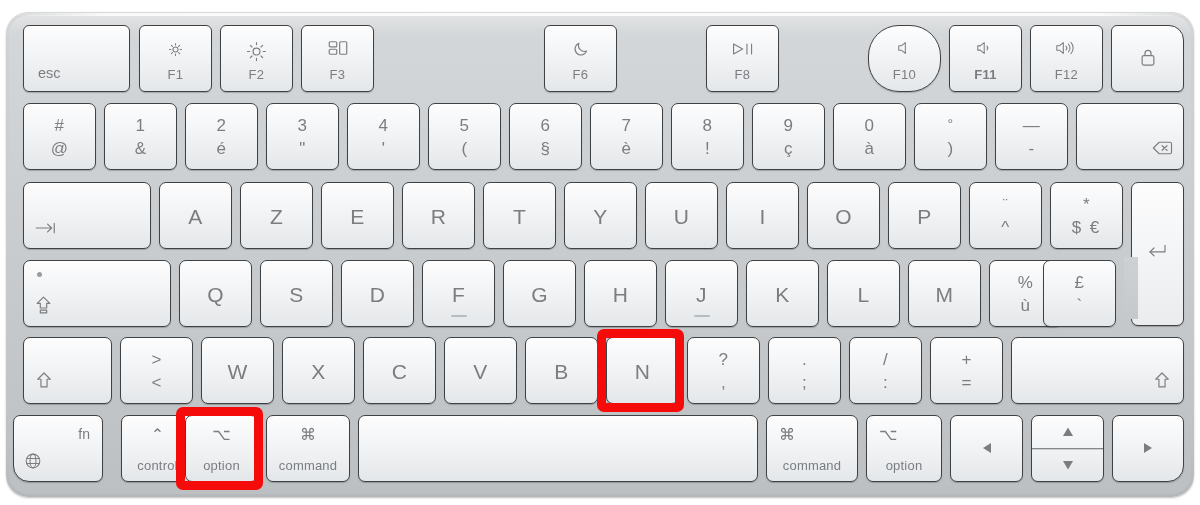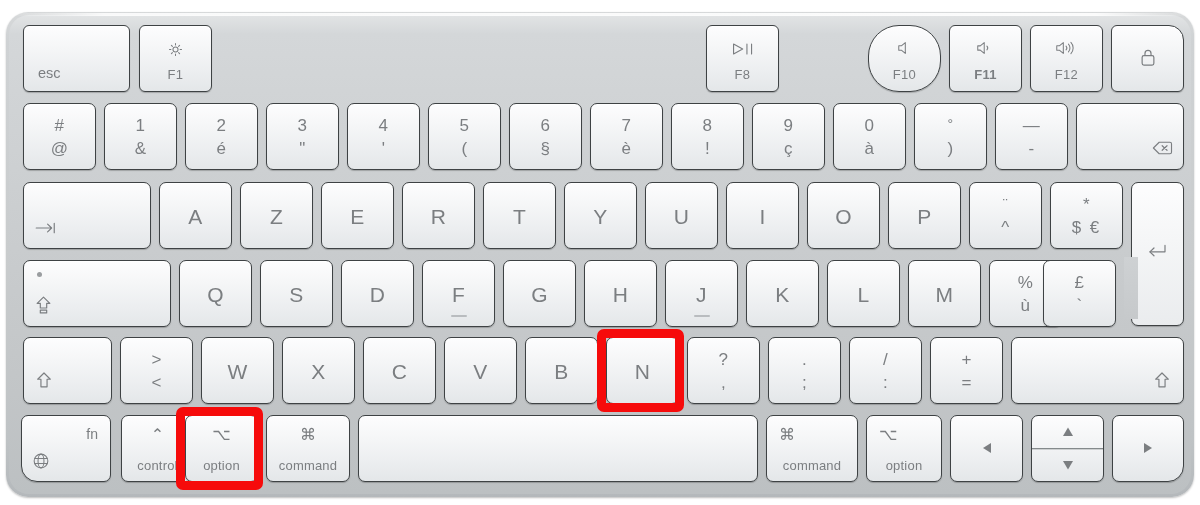--- a/index.html
+++ b/index.html
@@ -122,24 +122,51 @@
   <div class="key fnrow" style="left:139px;top:25px;width:73px;height:67px;">
     <span class="icon">
       <svg width="19" height="19" viewBox="0 0 24 24" fill="none" stroke="#7b7e81" stroke-width="1.3" stroke-linecap="round">
         <circle cx="12" cy="12" r="3.2"></circle>
         <path d="M12 4.4v1.8M12 17.8v1.8M4.4 12h1.8M17.8 12h1.8M6.8 6.8l1.3 1.3M15.9 15.9l1.3 1.3M17.2 6.8l-1.3 1.3M8.1 15.9l-1.3 1.3"></path>
       </svg>
     </span>
     <span class="flabel">F1</span>
   </div>
 
-
-
-
-
+  <div class="key fnrow" style="left:220px;top:25px;width:73px;height:67px;">
+    <span class="icon">
+      <svg width="23" height="23" viewBox="0 0 24 24" fill="none" stroke="#7b7e81" stroke-width="1.2" stroke-linecap="round">
+        <circle cx="12" cy="12" r="3.6"></circle>
+        <path d="M12 2.6v2.4M12 19v2.4M2.6 12h2.4M19 12h2.4M5.6 5.6l1.7 1.7M16.7 16.7l1.7 1.7M18.4 5.6l-1.7 1.7M7.3 16.7l-1.7 1.7"></path>
+      </svg>
+    </span>
+    <span class="flabel">F2</span>
+  </div>
+
+  <div class="key fnrow" style="left:301px;top:25px;width:73px;height:67px;">
+    <span class="icon">
+      <svg width="20" height="16" viewBox="0 0 24 18" fill="none" stroke="#7b7e81" stroke-width="1.4">
+        <rect x="1.5" y="1.5" width="9" height="6.2" rx="1.2"></rect>
+        <rect x="14" y="1.5" width="8.5" height="15" rx="1.2"></rect>
+        <rect x="1.5" y="10.5" width="9" height="6" rx="1.2"></rect>
+      </svg>
+    </span>
+    <span class="flabel">F3</span>
+  </div>
+
+
+
+  <div class="key fnrow" style="left:544px;top:25px;width:73px;height:67px;">
+    <span class="icon">
+      <svg width="18" height="18" viewBox="0 0 24 24" fill="none" stroke="#7b7e81" stroke-width="1.5" stroke-linecap="round" stroke-linejoin="round">
+        <path d="M19.5 14.8A8 8 0 0 1 9.2 4.5a8 8 0 1 0 10.3 10.3z"></path>
+      </svg>
+    </span>
+    <span class="flabel">F6</span>
+  </div>
 
 
   <div class="key fnrow" style="left:706px;top:25px;width:73px;height:67px;">
     <span class="icon">
       <svg width="24" height="14" viewBox="0 0 28 16" fill="none" stroke="#7b7e81" stroke-width="1.3" stroke-linejoin="round">
         <path d="M3 2.2L13.6 8 3 13.8z"></path>
           <path d="M18.6 2.2v11.6M24 2.2v11.6" stroke-linecap="round"></path>
       </svg>
     </span>
     <span class="flabel">F8</span>
@@ -400,21 +427,21 @@
     <span class="lbl bot">=</span>
   </div>
   <div class="key" style="left:1011px;top:337px;width:173px;height:67px;">
     <span class="shift-ico-r">
       <svg width="18" height="18" viewBox="0 0 20 20" fill="none" stroke="#7b7e81" stroke-width="1.3" stroke-linejoin="round">
         <path d="M10 2.2L3 9.2h3.6v8.4h6.8V9.2H17z"></path>
       </svg>
     </span>
   </div>
 
-  <div class="key" style="left:21px;top:415px;width:90px;height:67px;border-bottom-left-radius:16px;">
+  <div class="key" style="left:13px;top:415px;width:90px;height:67px;border-bottom-left-radius:16px;">
     <span class="mod-top-r">fn</span>
     <span class="globe-ico">
       <svg width="18" height="18" viewBox="0 0 20 20" fill="none" stroke="#7b7e81" stroke-width="1.2">
         <circle cx="10" cy="10" r="7.6"></circle>
         <ellipse cx="10" cy="10" rx="3.3" ry="7.6"></ellipse>
         <path d="M2.7 7.3h14.6M2.7 12.7h14.6"></path>
       </svg>
     </span>
   </div>
 

